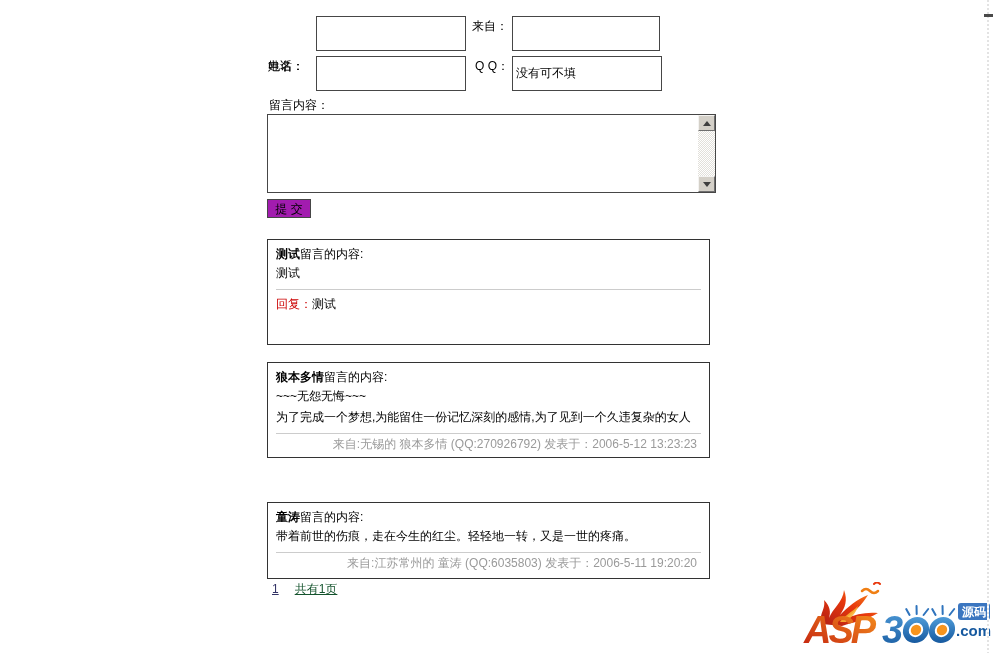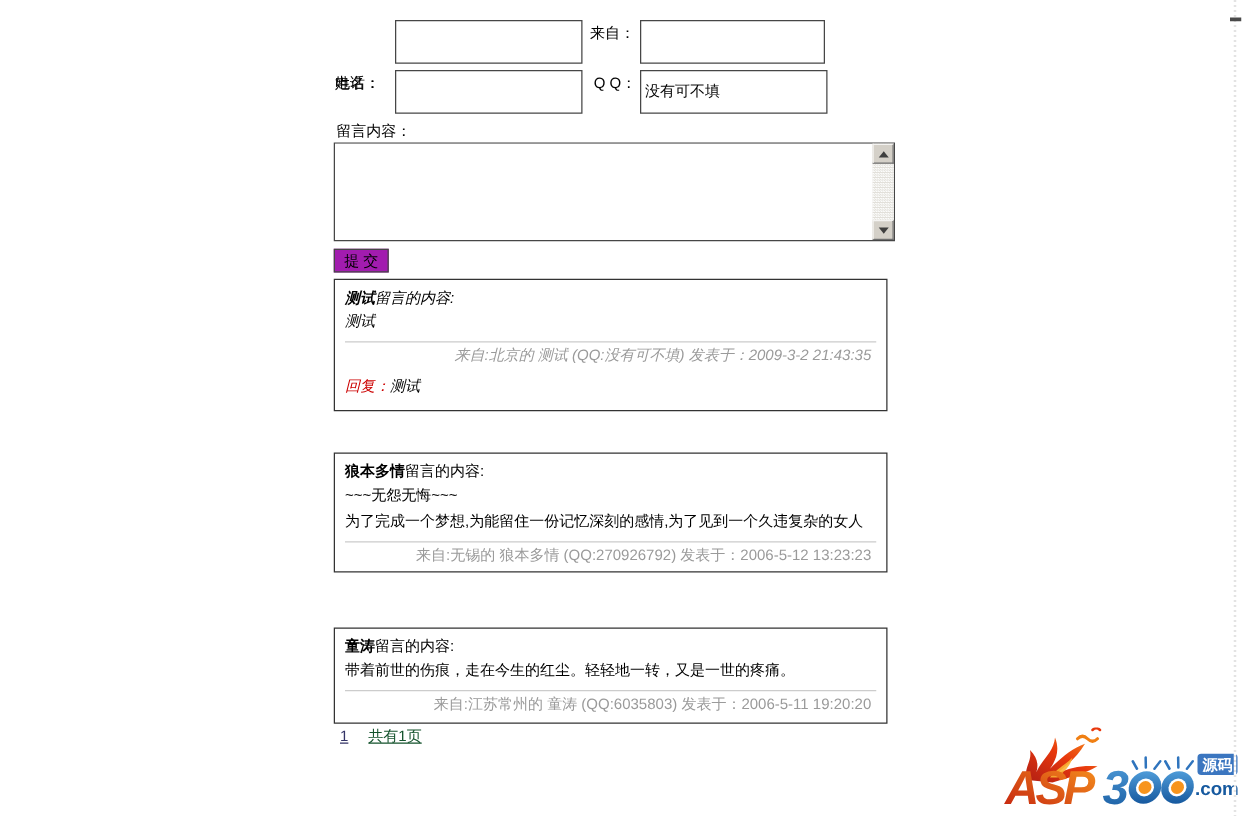--- a/index.html
+++ b/index.html
@@ -77,25 +77,24 @@
       <span class="tri-up"></span>
     </div>
     <div class="sb-btn">
       <span class="tri-down"></span>
     </div>
   </div>
 </div>
 
 <button class="submit-btn">提 交</button>
 
-<div class="msg-box" style="top:223px; height:106px;font-style:italic;">
+<div class="msg-box" style="top:239px; height:106px;">
   <div class="msg-title"><b>测试</b><span>留言的内容:</span></div>
   <div class="msg-line">测试</div>
   <hr class="msg-sep">
-  <div class="msg-meta">来自:北京的 测试 (QQ:没有可不填) 发表于：2009-3-2 21:43:35</div>
   <div class="msg-reply"><span class="rl">回复：</span><span>测试</span></div>
 </div>
 
 <div class="msg-box" style="top:362px; height:96px;">
   <div class="msg-title"><b>狼本多情</b><span>留言的内容:</span></div>
   <div class="msg-line">~~~无怨无悔~~~</div>
   <div class="msg-line">为了完成一个梦想,为能留住一份记忆深刻的感情,为了见到一个久违复杂的女人</div>
   <hr class="msg-sep">
   <div class="msg-meta">来自:无锡的 狼本多情 (QQ:270926792) 发表于：2006-5-12 13:23:23</div>
 </div>

